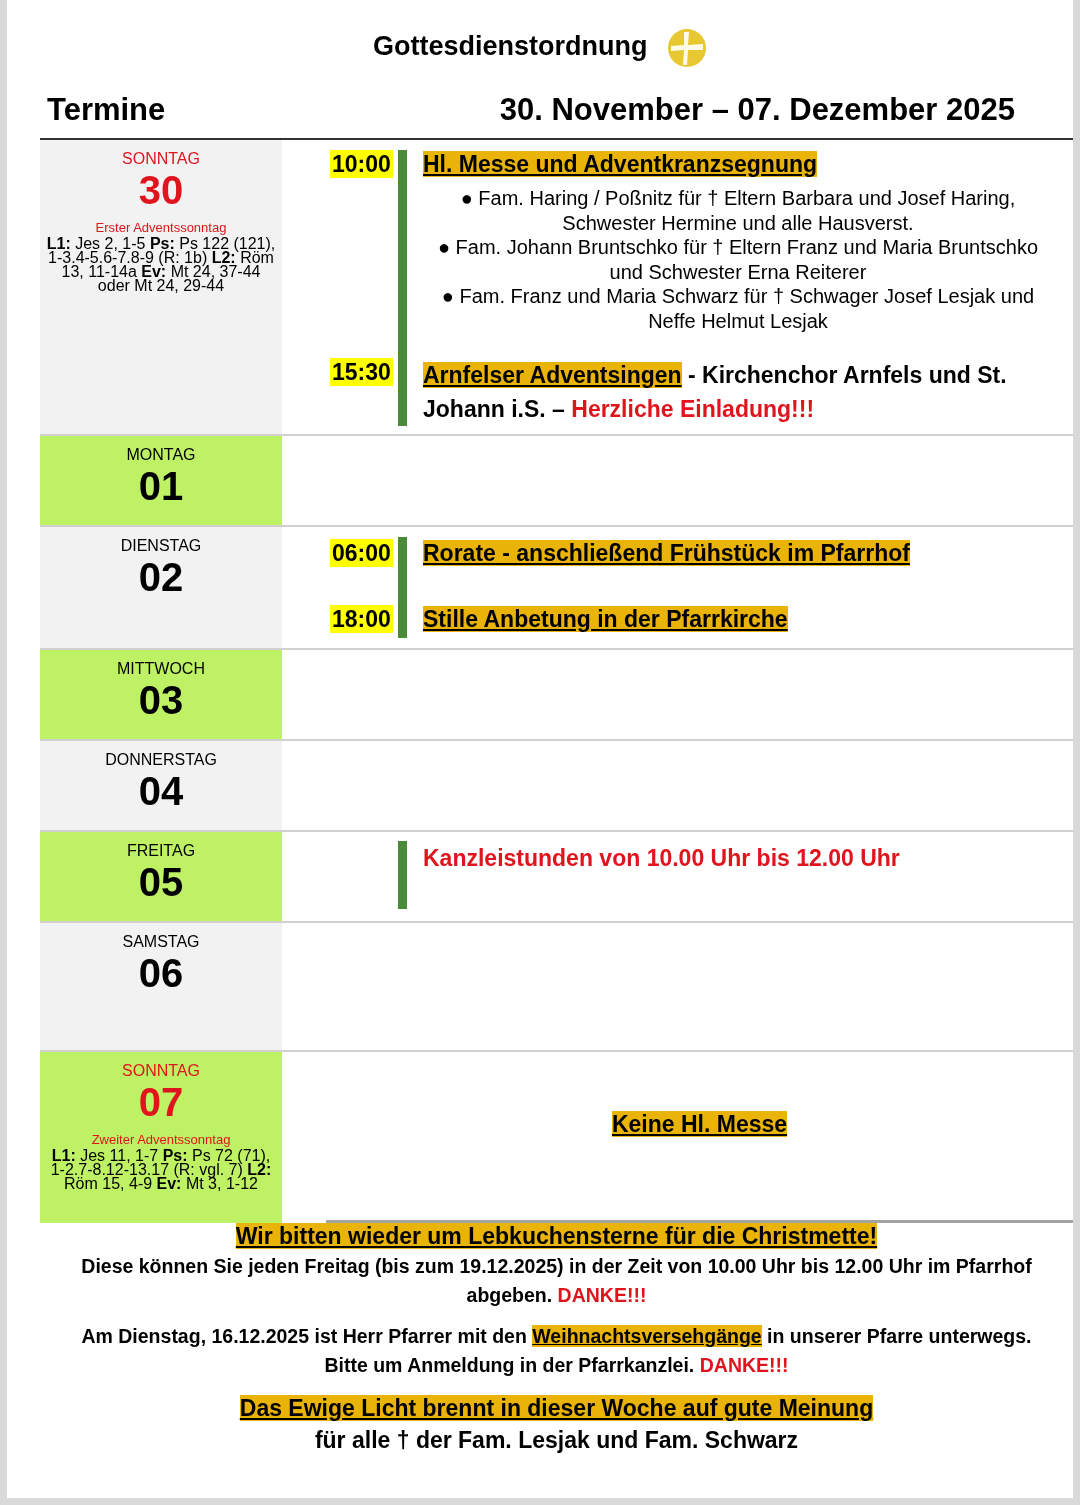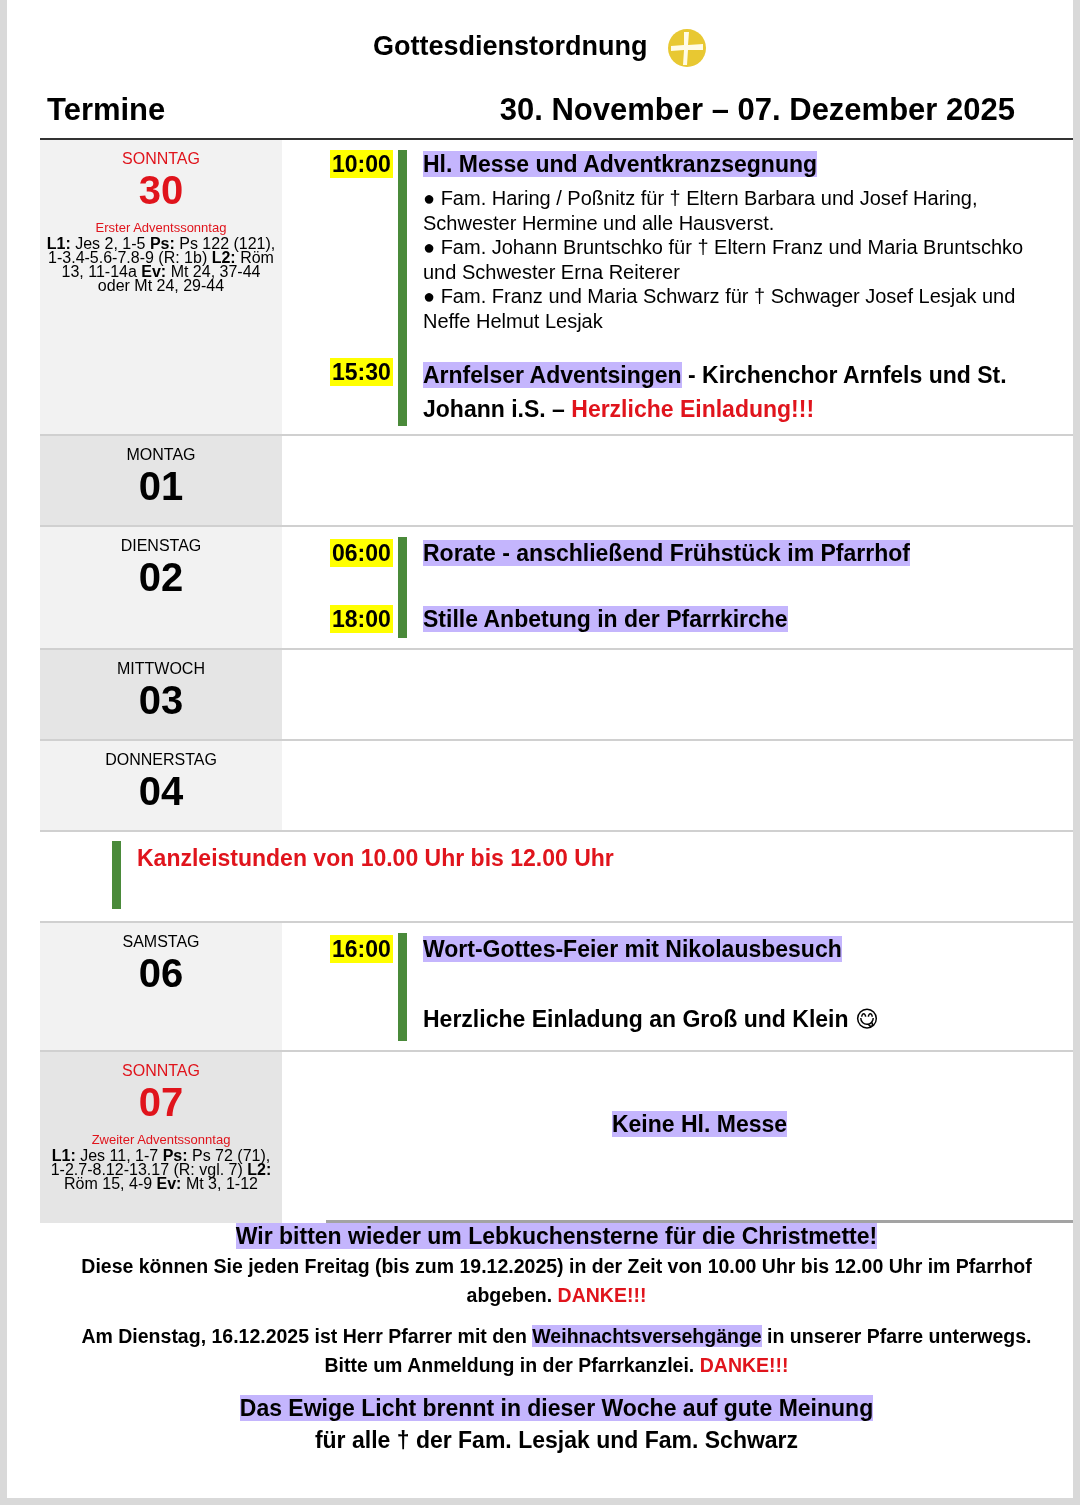--- a/index.html
+++ b/index.html
@@ -25,37 +25,37 @@
   .hdr { position: absolute; top: 92px; left: 33px; width: 1033px; height: 46px; border-bottom: 2px solid #333; }
   .hdr .left { position: absolute; left: 7px; top: 0; font-weight: bold; font-size: 31px; }
   .hdr .right { position: absolute; right: 58px; top: 0; font-weight: bold; font-size: 31px; }
 
   .table { position: absolute; top: 140px; left: 33px; width: 1033px; }
   .row { position: relative; display: flex; border-bottom: 2px solid #d0d0d0; gap: 44px; }
   .daycell {
     width: 242px; flex: none; text-align: center; box-sizing: border-box;
   }
   .daycell.light { background: #f2f2f2; }
-  .daycell.dark { background: #e5e5e5; }
+  .daycell.dark { background: #bef264; }
   .dayname { font-size: 16px; margin-top: 10px; }
   .daynum { font-size: 40px; font-weight: bold; line-height: 44px; }
   .red { color: #e0141c; }
   .feast { font-size: 13px; font-weight: normal; margin-top: 8px; }
   .lit { font-size: 16px; line-height: 14px; padding: 0 6px; margin-top: 2px; }
   .content { flex: 1; position: relative; }
   .times { position: absolute; left: 4px; top: 0; }
   .time {
     position: absolute; left: 0; font-weight: bold; font-size: 23px;
     background: #ffff00; padding: 0 2px; line-height: 28px;
   }
   .gbar { position: absolute; left: 72px; width: 9px; background: #4a8a3a; }
   .ev { position: absolute; left: 97px; right: 20px; }
-  .hl { background: #c4b5fd; }
+  .hl { background: #eab308; text-decoration: underline; }
   .evtitle { font-weight: bold; font-size: 23px; line-height: 28px; }
-  .intent { font-size: 20px; line-height: 24.5px; }
+  .intent { font-size: 20px; line-height: 24.5px; text-align: center; }
   .notes { position: absolute; top: 1222px; left: 33px; width: 1033px; text-align: center; }
   .n1 { font-weight: bold; font-size: 23px; line-height: 28px; }
   .n2 { font-weight: bold; font-size: 19.5px; line-height: 29px; }
 </style>
 </head>
 <body>
 
 <div class="page">
 
   <div class="title-row">
@@ -132,38 +132,34 @@
 
     <div class="row" style="height:89px">
       <div class="daycell light">
         <div class="dayname">DONNERSTAG</div>
         <div class="daynum">04</div>
       </div>
       <div class="content"></div>
     </div>
 
     <div class="row" style="height:89px">
+      <div class="daycell dark">
+        <div class="dayname">FREITAG</div>
+        <div class="daynum">05</div>
+      </div>
       <div class="content">
         <div class="gbar" style="top:9px;height:68px"></div>
         <div class="ev evtitle red" style="top:12px">Kanzleistunden von 10.00 Uhr bis 12.00 Uhr</div>
       </div>
     </div>
 
     <div class="row" style="height:127px">
       <div class="daycell light">
         <div class="dayname">SAMSTAG</div>
         <div class="daynum">06</div>
-      </div>
-      <div class="content">
-        <div class="gbar" style="top:10px;height:108px"></div>
-        <div class="times">
-          <span class="time" style="top:12px">16:00</span>
-        </div>
-        <div class="ev" style="top:12px"><span class="evtitle hl">Wort-Gottes-Feier mit Nikolausbesuch</span></div>
-        <div class="ev evtitle" style="top:82px"><span>Herzliche Einladung an Groß und Klein</span> <span style="font-family:'DejaVu Sans',sans-serif;font-weight:normal">😋</span></div>
       </div>
     </div>
 
     <div class="row" style="height:171px;border-bottom:none">
       <div class="daycell dark">
         <div class="dayname red">SONNTAG</div>
         <div class="daynum red">07</div>
         <div class="feast red">Zweiter Adventssonntag</div>
         <div class="lit"><b>L1:</b><span> Jes 11, 1-7 </span><b>Ps:</b><span> Ps 72 (71), 1-2.7-8.12-13.17 (R: vgl. 7) </span><b>L2:</b><span> Röm 15, 4-9 </span><b>Ev:</b><span> Mt 3, 1-12</span></div>
       </div>

